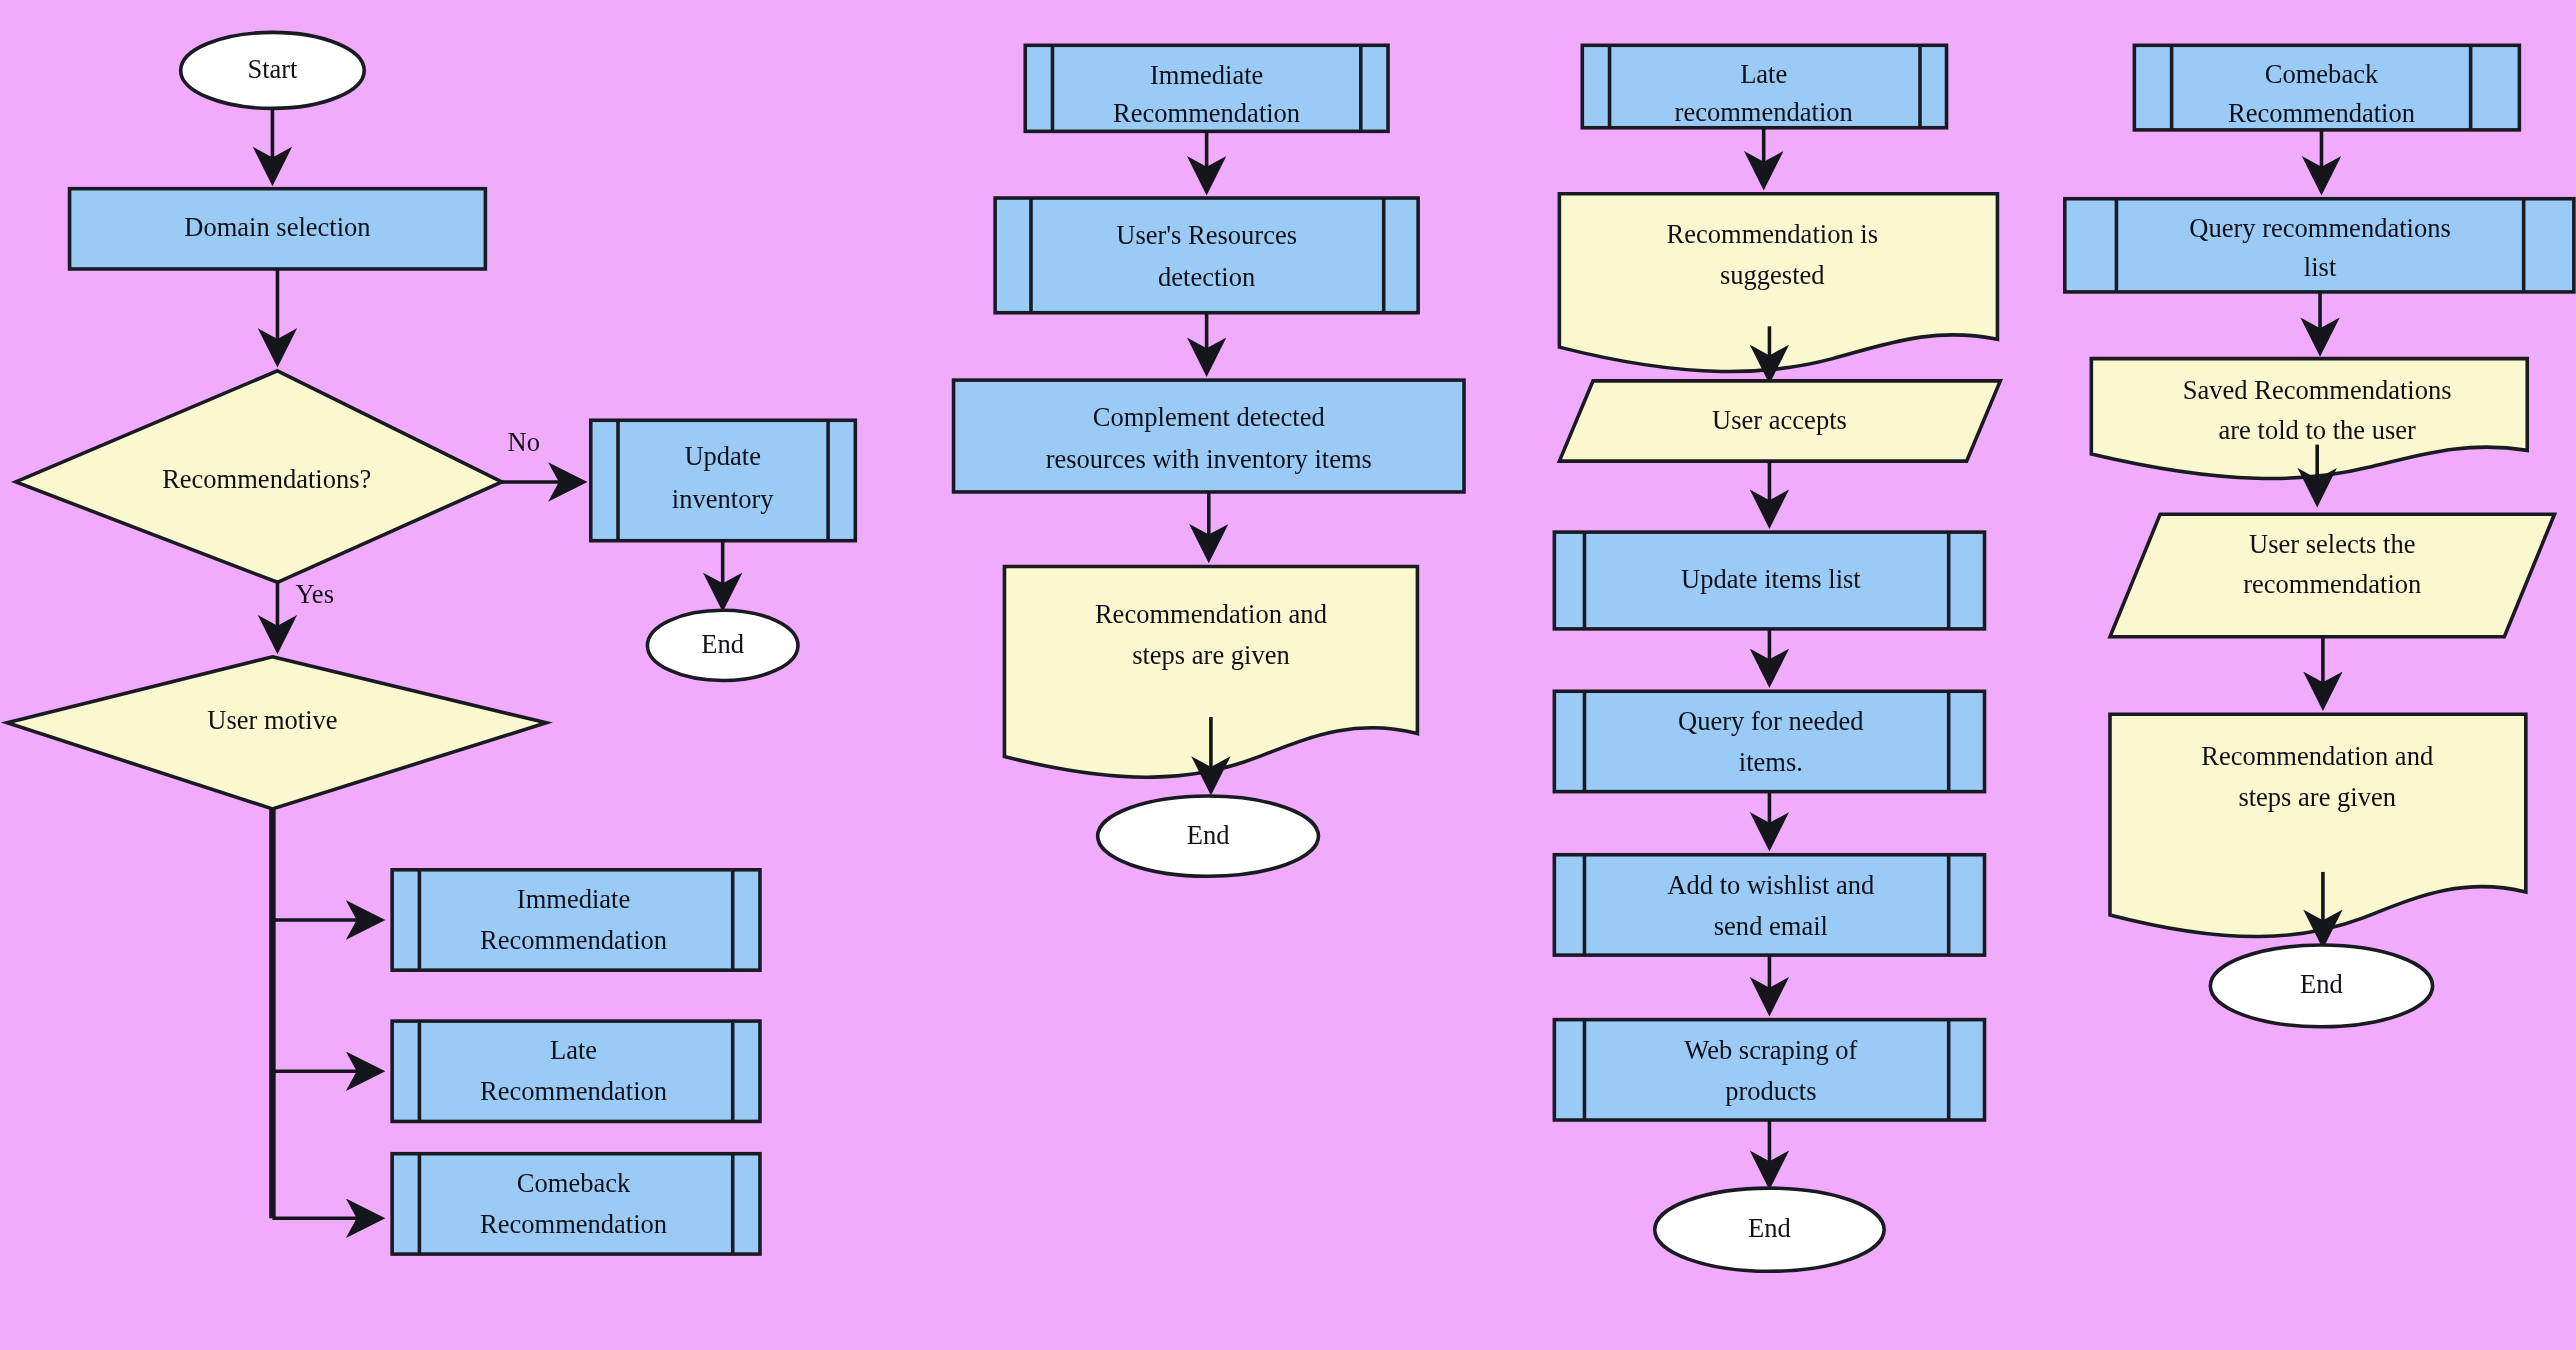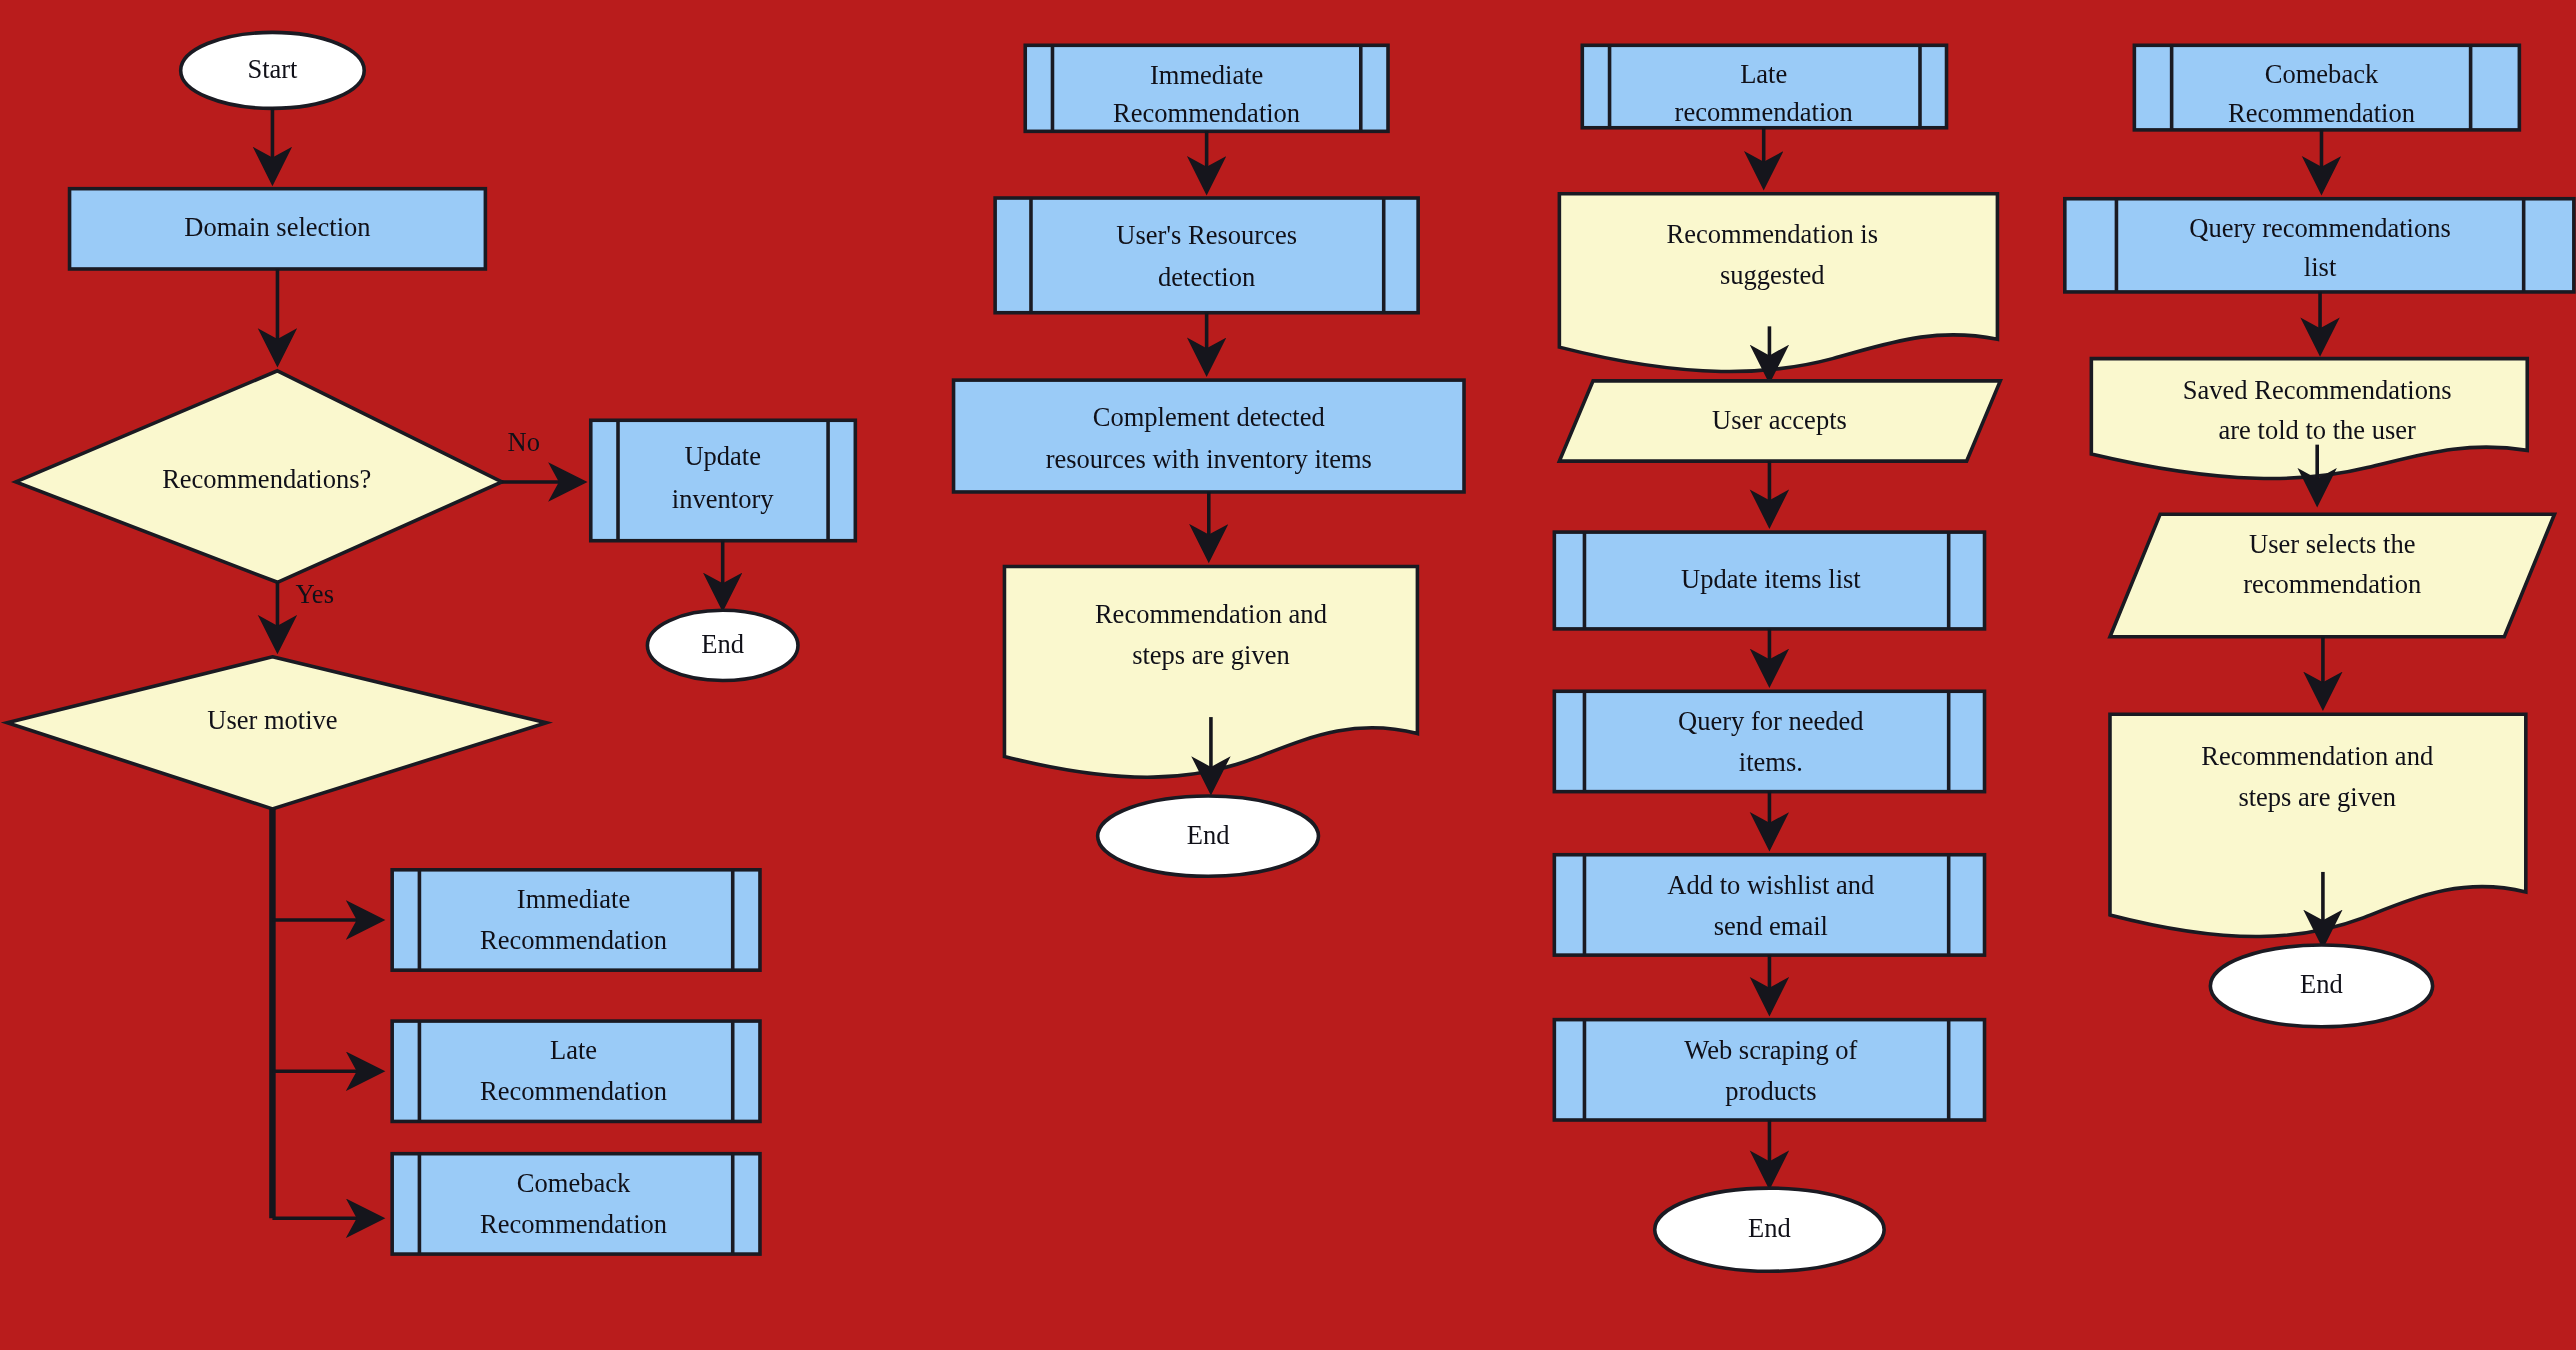--- a/index.html
+++ b/index.html
@@ -1,21 +1,21 @@
 <!DOCTYPE html>
 <html style="font-size:11.5px"><head>
 <meta charset="utf-8">
 <style>
   html,body{margin:0;padding:0;background:#ffffff;}
   body{
     width:2576px;height:1351px;
     font-family:"Liberation Serif","DejaVu Serif",serif;
     overflow:hidden;
   }
-  #stage{position:relative;width:2576px;height:1351px;background:#b91c1c;}
+  #stage{position:relative;width:2576px;height:1351px;background:#f0abfc;}
   svg.flow{position:absolute;inset:0;width:2576px;height:1351px;}
   .shape-fill-blue{fill:#9ACBF7;}
   .shape-fill-yellow{fill:#FAF8CE;}
   .shape-fill-white{fill:#ffffff;}
   .shape-stroke{stroke:#1a1a22;stroke-width:5;}
   .bar-line{stroke:#1a1a22;stroke-width:5;}
   .conn{stroke:#15151c;stroke-width:5;fill:none;}
   .conn-thick{stroke:#15151c;stroke-width:9;fill:none;}
   .lbl{
     fill:#101018;

